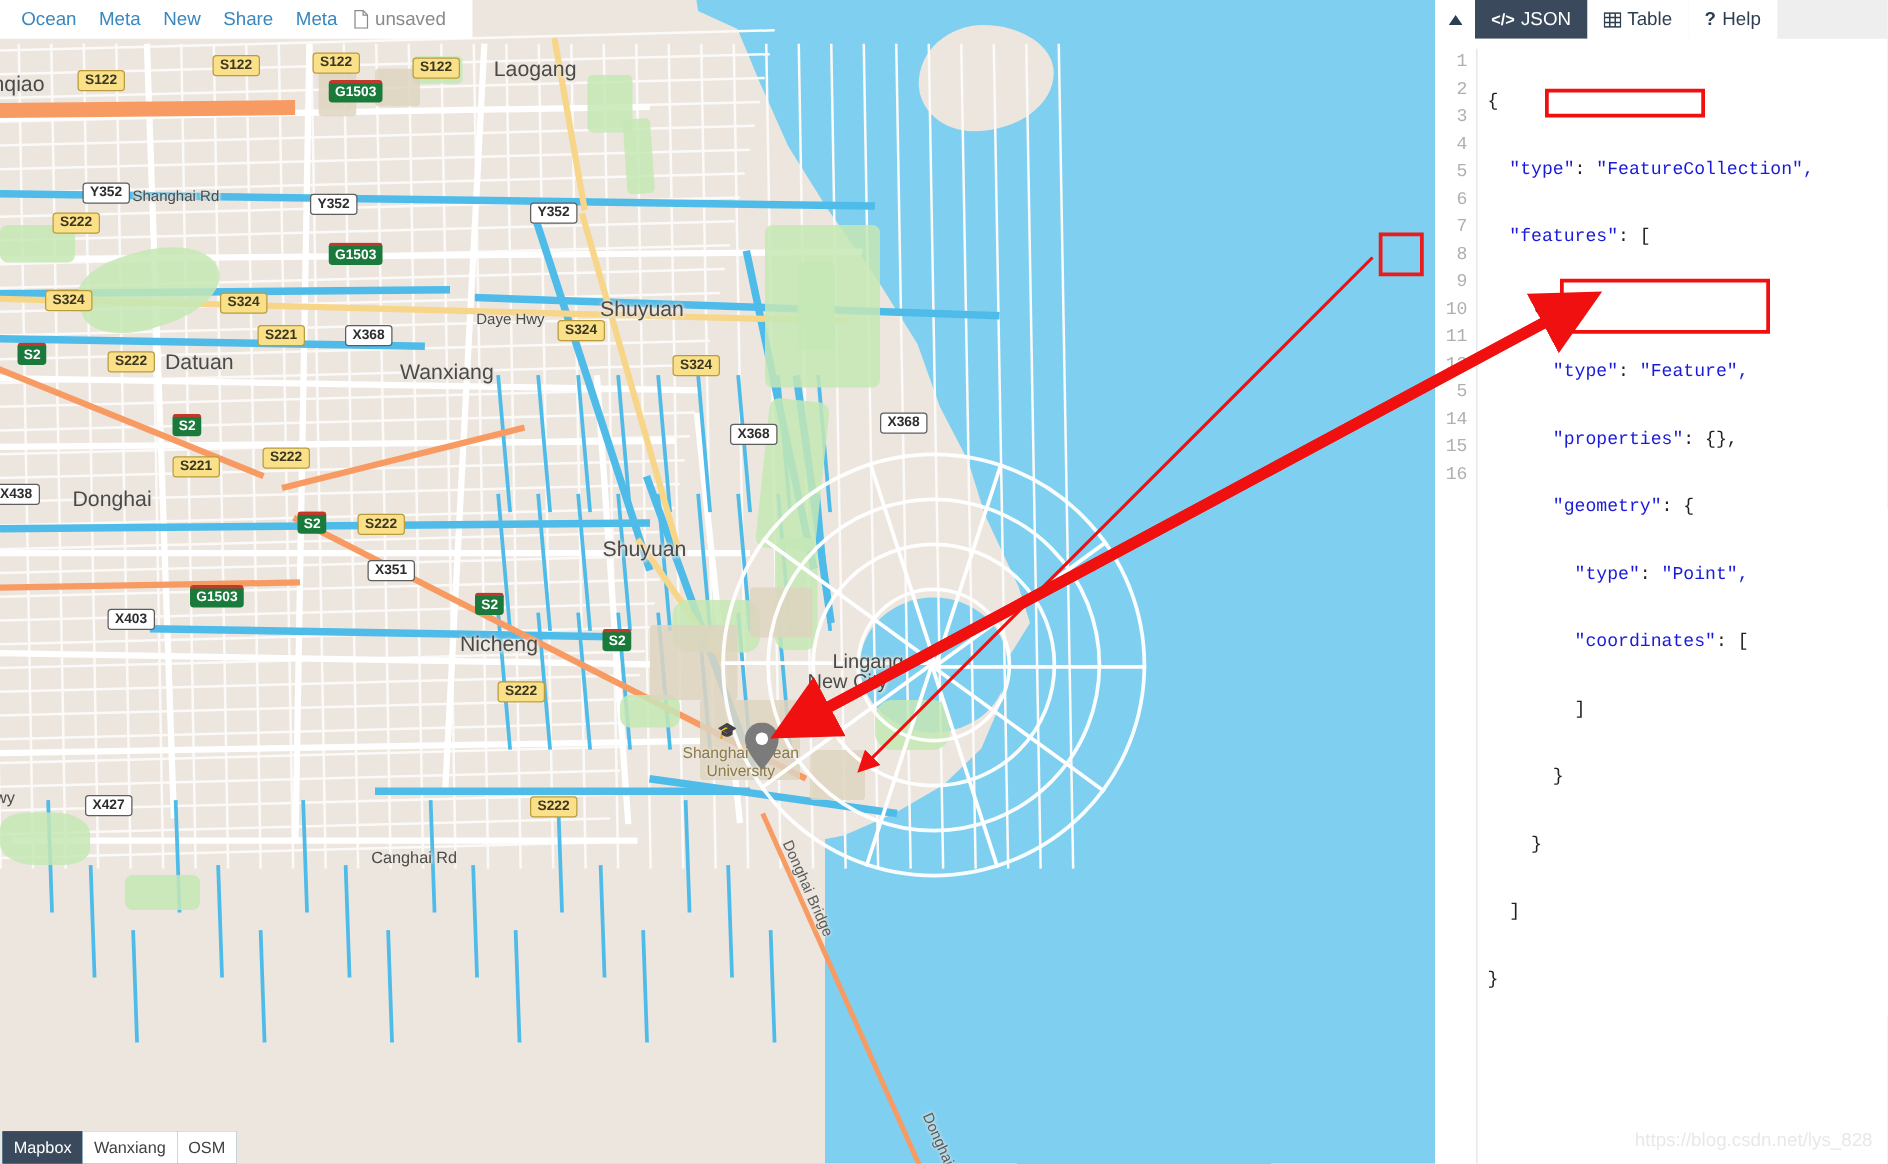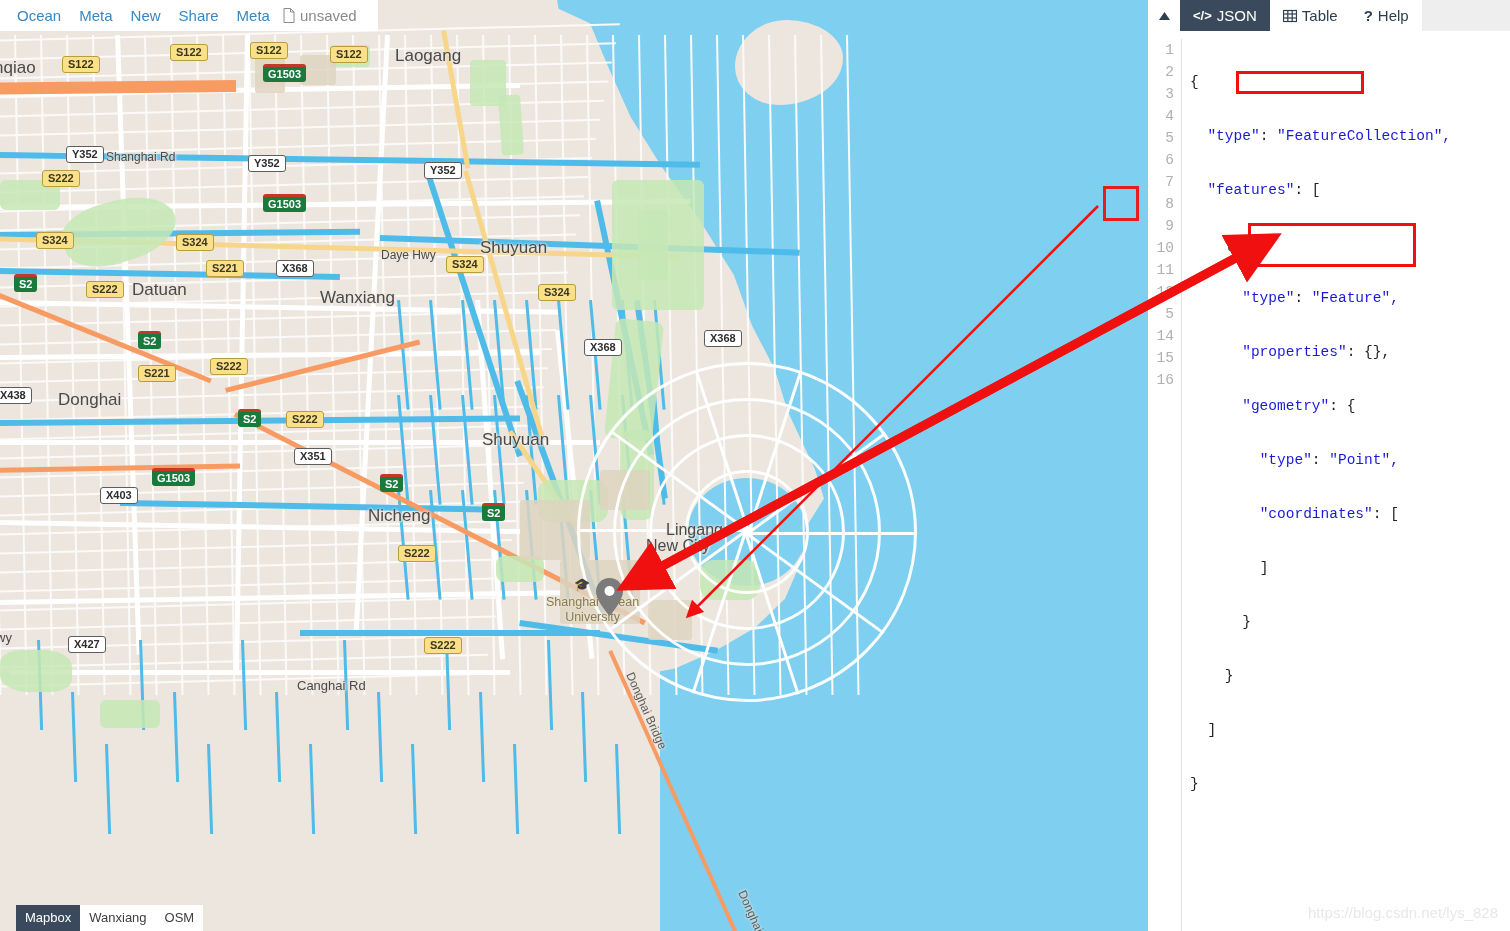--- a/index.html
+++ b/index.html
@@ -162,21 +162,21 @@
     position: absolute;
     left: 1103px; top: 186px;
     width: 36px; height: 35px;
     border: 3px solid #e81c1c;
     z-index: 45;
     pointer-events: none;
   }
 
   
   #layer-switcher {
-    position: absolute; left: 16px; bottom: 0;
+    position: absolute; left: 2px; bottom: 0;
     display: flex; z-index: 35;
     font-size: 13px;
     background: #0369a1;
   }
   #layer-switcher .layer-opt {
     padding: 4px 9px;
     color: #404040; cursor: pointer;
     background: #fff; line-height: 18px;
   }
   #layer-switcher .layer-opt.active {
@@ -514,21 +514,21 @@
         <div class="shield shield-yellow" style="left: 86px; top: 281px;">S222</div>
         <div class="shield shield-green" style="left: 138px; top: 331px;">S2</div>
         <div class="shield shield-yellow" style="left: 138px; top: 365px;">S221</div>
         <div class="shield shield-yellow" style="left: 210px; top: 358px;">S222</div>
         <div class="shield shield-white" style="left: -6px; top: 387px;">X438</div>
         <div class="shield shield-green" style="left: 238px; top: 409px;">S2</div>
         <div class="shield shield-yellow" style="left: 286px; top: 411px;">S222</div>
         <div class="shield shield-white" style="left: 294px; top: 448px;">X351</div>
         <div class="shield shield-green" style="left: 152px; top: 468px;">G1503</div>
         <div class="shield shield-green" style="left: 380px; top: 474px;">S2</div>
-        <div class="shield shield-white" style="left: 100px; top: 487px; text-align: right;">X403</div>
+        <div class="shield shield-white" style="left: 86px; top: 487px; text-align: right;">X403</div>
         <div class="shield shield-green" style="left: 482px; top: 503px;">S2</div>
         <div class="shield shield-yellow" style="left: 398px; top: 545px;">S222</div>
         <div class="shield shield-white" style="left: 584px; top: 339px;">X368</div>
         <div class="shield shield-white" style="left: 704px; top: 330px;">X368</div>
         <div class="shield shield-white" style="left: 68px; top: 636px;">X427</div>
         <div class="shield shield-yellow" style="left: 424px; top: 637px;">S222</div>
       </div>
 
     <svg id="map-pin" viewBox="0 0 27 38">
       <path d="M13.5 0C6 0 0 6 0 13.5 0 23 13.5 38 13.5 38S27 23 27 13.5C27 6 21 0 13.5 0z" fill="#7b7b7b"></path>

